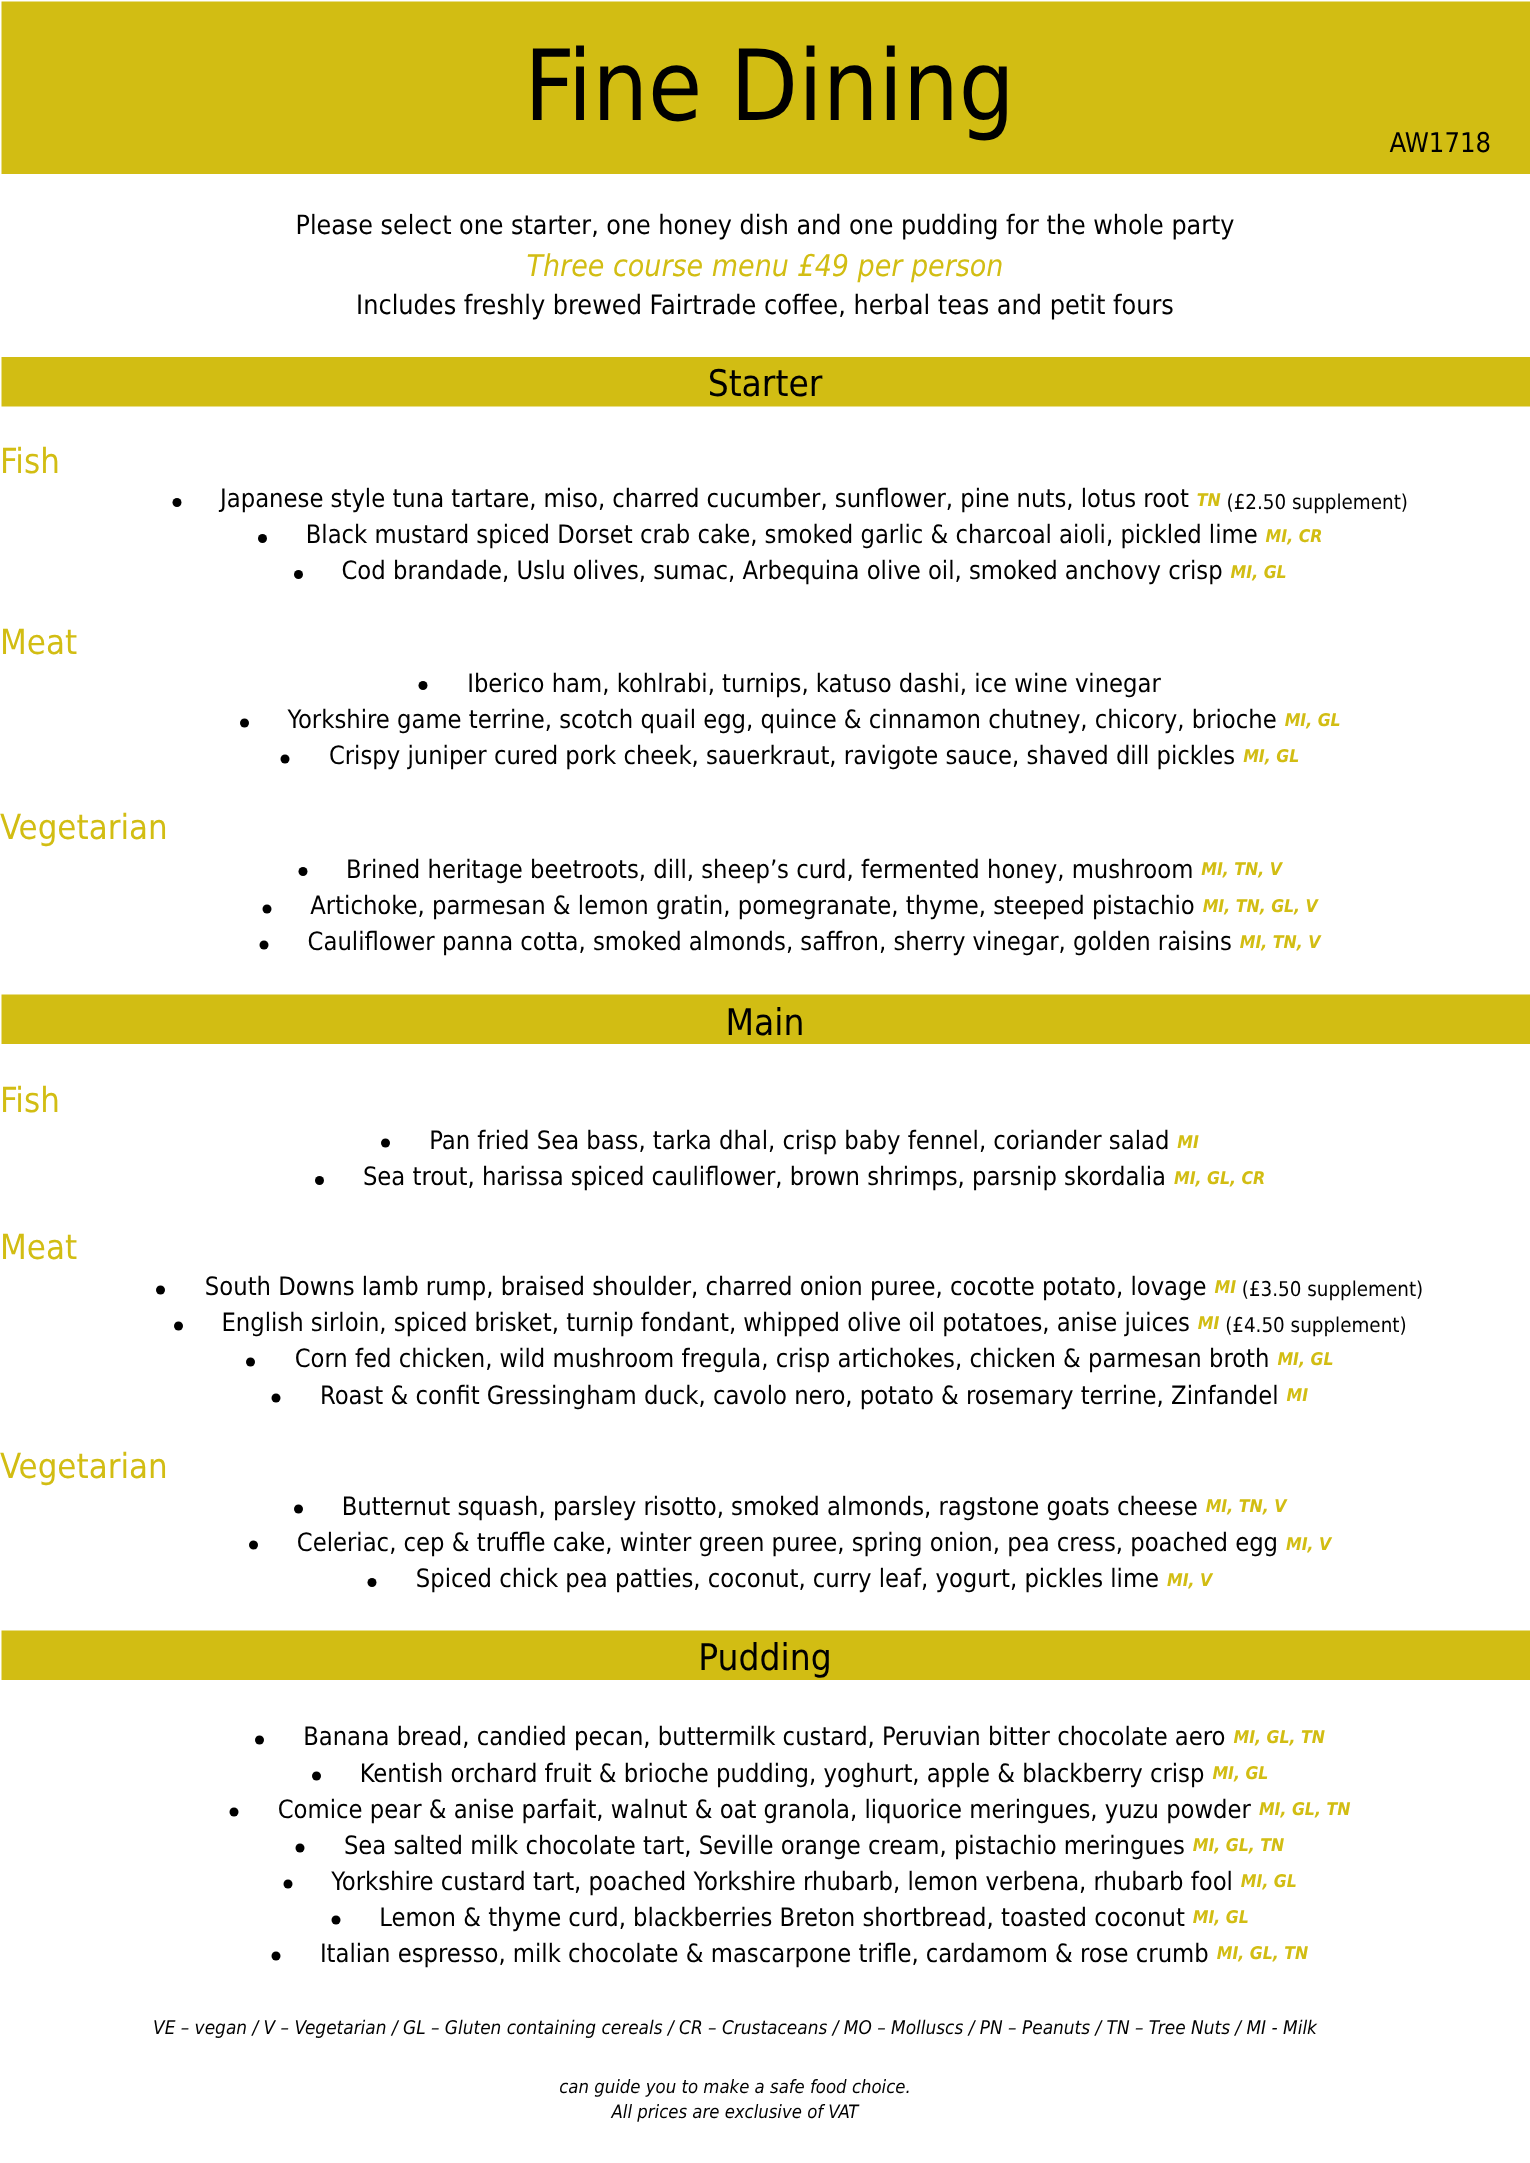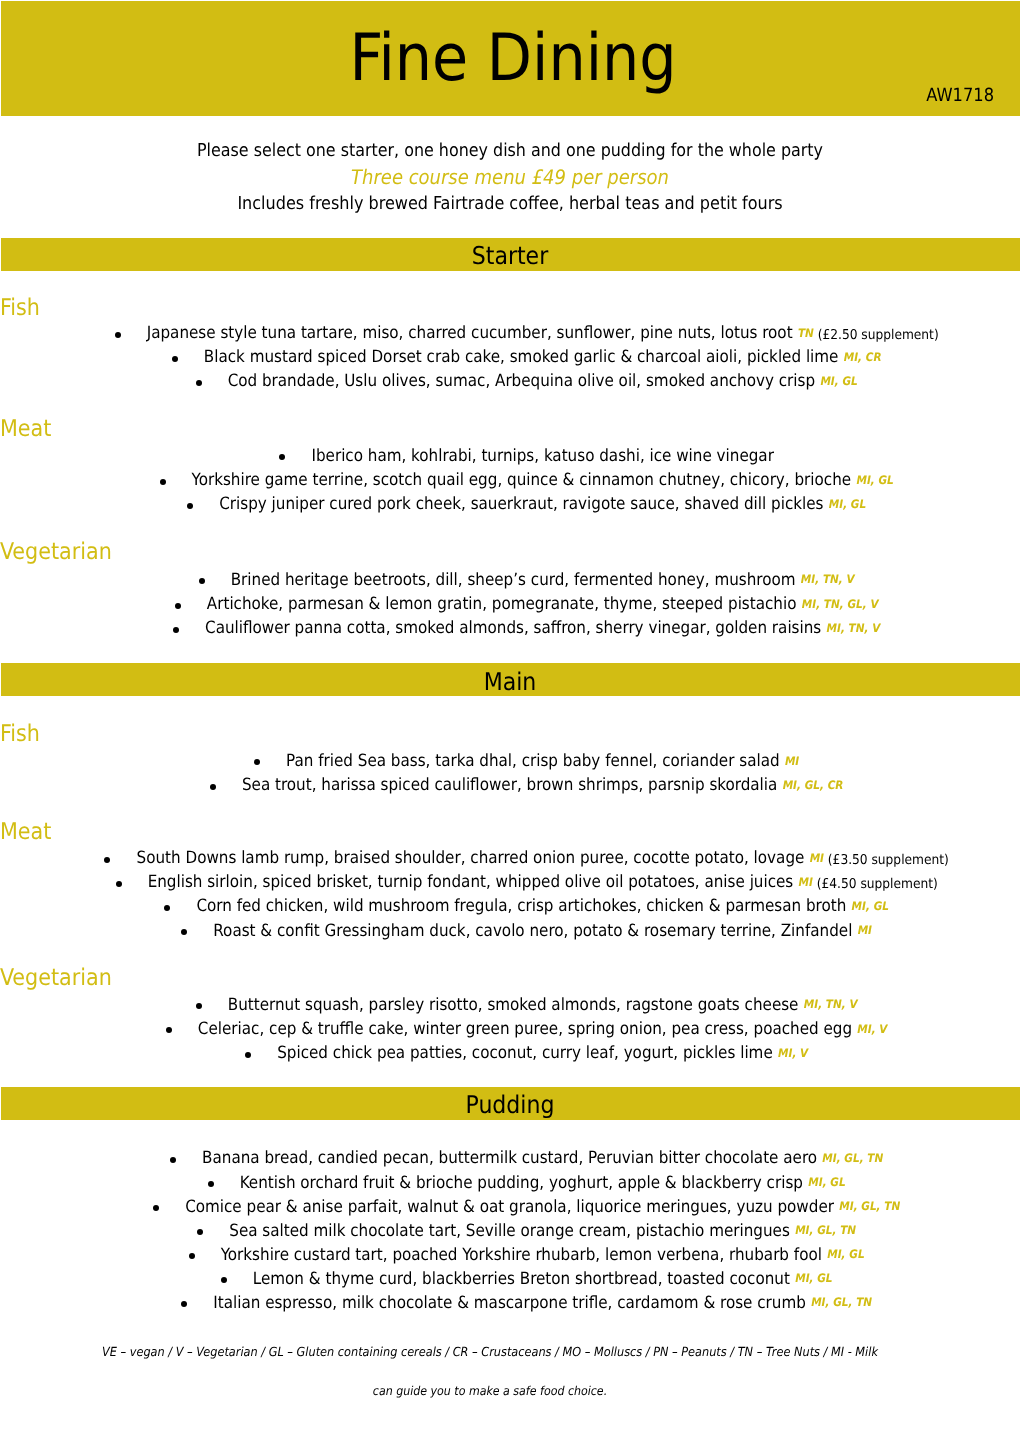--- a/index.html
+++ b/index.html
@@ -85,13 +85,14 @@
   <div class="sec-title" style="top:1092.7px">Pudding</div>
     <div class="item" style="top:1149.4px"><span class="bul"><i></i></span><span>Banana bread, candied pecan, buttermilk custard, Peruvian bitter chocolate aero</span><span class="alg">MI, GL, TN</span></div>
     <div class="item" style="top:1173.5px"><span class="bul"><i></i></span><span>Kentish orchard fruit &amp; brioche pudding, yoghurt, apple &amp; blackberry crisp</span><span class="alg">MI, GL</span></div>
     <div class="item" style="top:1197.5px"><span class="bul"><i></i></span><span>Comice pear &amp; anise parfait, walnut &amp; oat granola, liquorice meringues, yuzu powder</span><span class="alg">MI, GL, TN</span></div>
     <div class="item" style="top:1221.6px"><span class="bul"><i></i></span><span>Sea salted milk chocolate tart, Seville orange cream, pistachio meringues</span><span class="alg">MI, GL, TN</span></div>
     <div class="item" style="top:1245.6px"><span class="bul"><i></i></span><span>Yorkshire custard tart, poached Yorkshire rhubarb, lemon verbena, rhubarb fool</span><span class="alg">MI, GL</span></div>
     <div class="item" style="top:1269.7px"><span class="bul"><i></i></span><span>Lemon &amp; thyme curd, blackberries Breton shortbread, toasted coconut</span><span class="alg">MI, GL</span></div>
     <div class="item" style="top:1293.7px"><span class="bul"><i></i></span><span>Italian espresso, milk chocolate &amp; mascarpone trifle, cardamom &amp; rose crumb</span><span class="alg">MI, GL, TN</span></div>
   <div class="foot" style="top:1346.4px;font-size:12.58px">VE – vegan / V – Vegetarian / GL – Gluten containing cereals / CR – Crustaceans / MO – Molluscs / PN – Peanuts / TN – Tree Nuts / MI - Milk</div>
   <div class="foot" style="top:1384.6px;font-size:12.27px">can guide you to make a safe food choice.</div>
+  <div class="foot" style="top:1401.6px;font-size:12.25px">All prices are exclusive of VAT</div>
 </div>
 
 </body></html>

